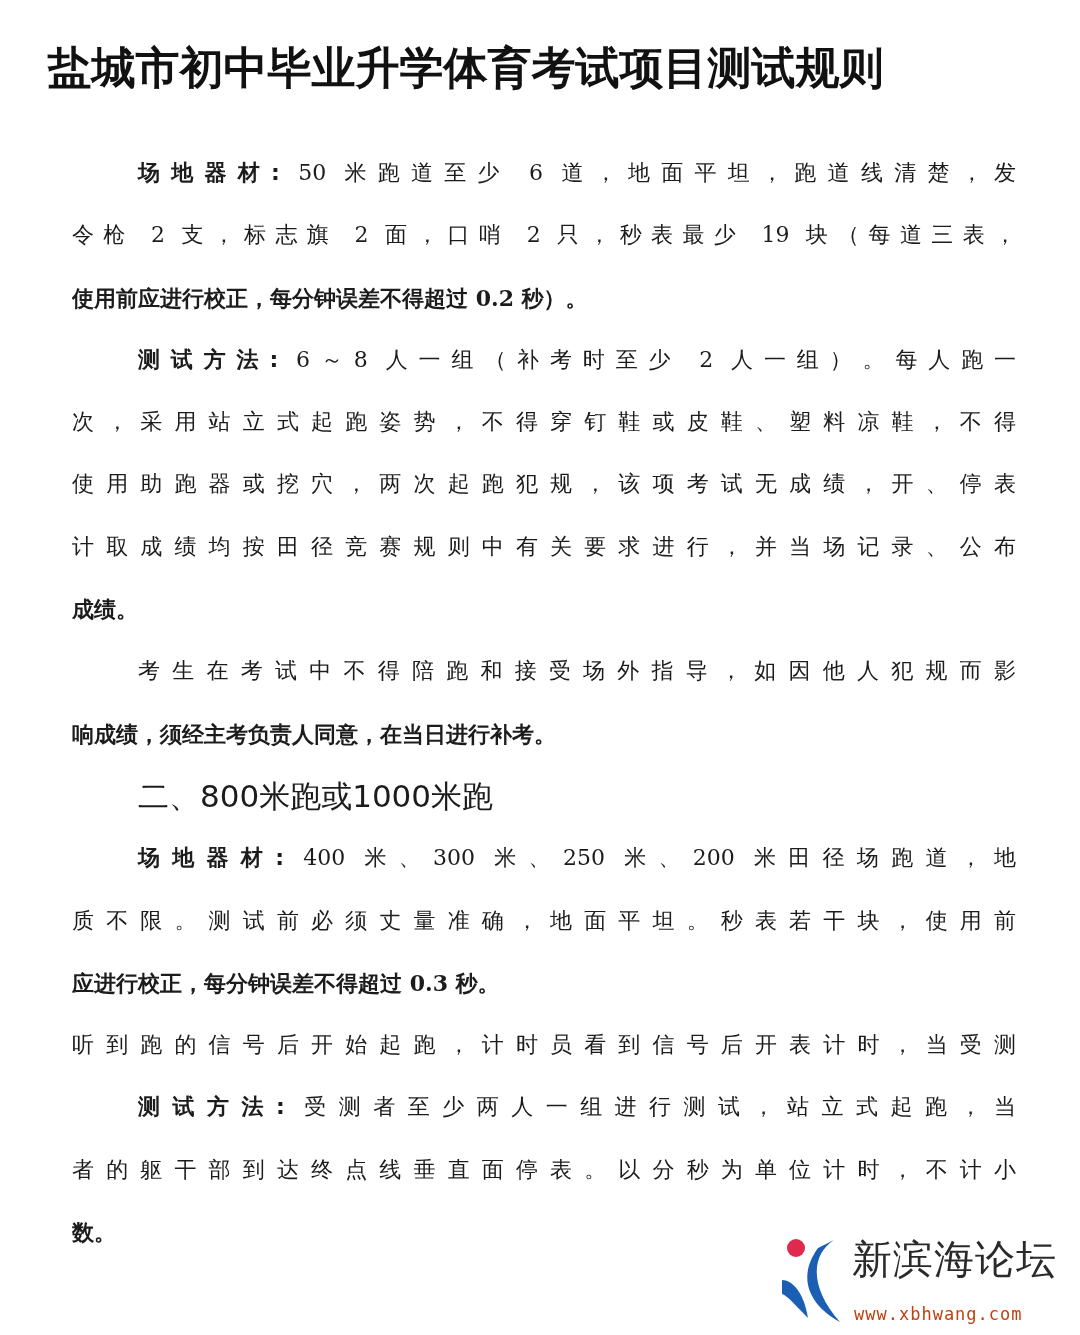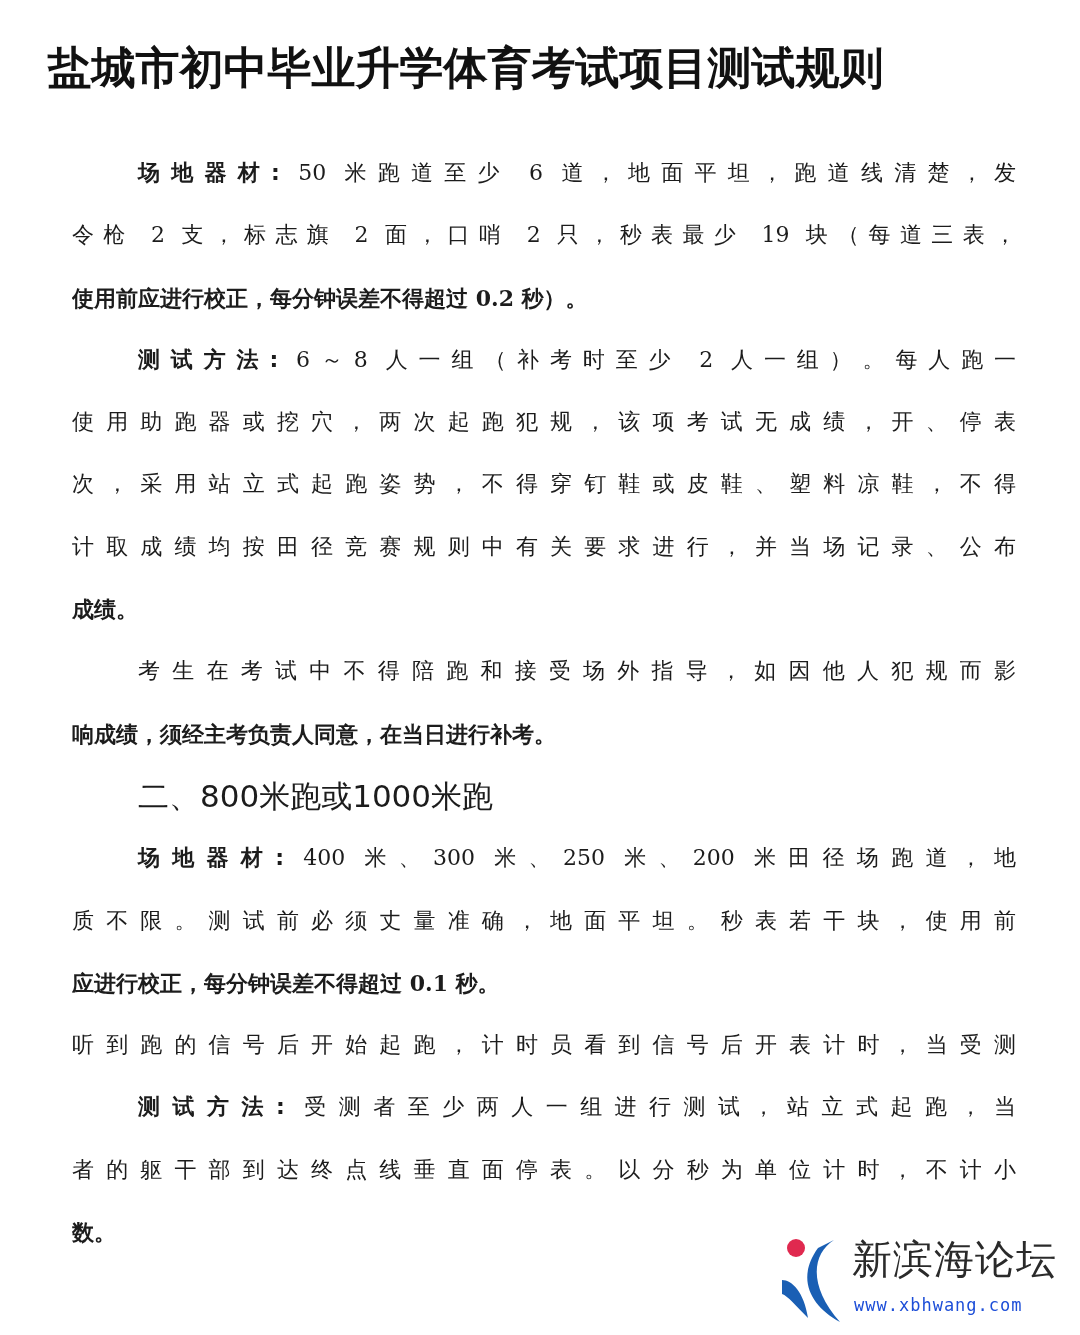--- a/index.html
+++ b/index.html
@@ -11,50 +11,50 @@
   .content { position: absolute; top: 142px; left: 72px; width: 944px; }
   .line { height: 62.3px; line-height: 62px; font-size: 22px; white-space: nowrap;
           text-align: justify; text-align-last: justify; overflow: hidden; }
   .line.last { text-align-last: left; font-weight: bold; }
   .indent { padding-left: 66px; }
   .heading { font-family: "DejaVu Sans", sans-serif; font-size: 31px; text-align-last: left; }
   .bold { font-family: "DejaVu Sans", sans-serif; font-weight: bold; }
   .logo { position: absolute; left: 782px; top: 1236px; width: 290px; height: 90px; }
   .logo-text { position: absolute; left: 70px; top: 0px; font-family: Liberation Mono, monospace;
                font-size: 40px; color: #2a2a2a; letter-spacing: 1px; line-height: 54px; background: rgba(255,255,255,0.85); }
-  .logo-url { position: absolute; left: 72px; top: 59px; font-family: "DejaVu Sans Mono", monospace;
-              font-size: 17px; color: #1d4ed8; letter-spacing: 1px; }
+  .logo-url { position: absolute; left: 72px; top: 68px; font-family: "DejaVu Sans Mono", monospace;
+              font-size: 17px; color: #c2410c; letter-spacing: 1px; }
   .logo-mark { position: absolute; left: 0; top: 0; width: 72px; height: 90px; }
 </style>
 </head>
 <body>
 
 <div class="title">盐城市初中毕业升学体育考试项目测试规则</div>
 
 <div class="content">
 
 
   <div class="line indent"><span class="bold">场地器材:</span><span> 50 米跑道至少 6 道，地面平坦，跑道线清楚，发</span></div>
   <div class="line">令枪 2 支，标志旗 2 面，口哨 2 只，秒表最少 19 块（每道三表，</div>
   <div class="line last">使用前应进行校正，每分钟误差不得超过 0.2 秒）。</div>
 
   <div class="line indent"><span class="bold">测试方法:</span><span> 6～8 人一组（补考时至少 2 人一组）。每人跑一</span></div>
+  <div class="line">次，采用站立式起跑姿势，不得穿钉鞋或皮鞋、塑料凉鞋，不得</div>
   <div class="line">使用助跑器或挖穴，两次起跑犯规，该项考试无成绩，开、停表</div>
-  <div class="line">次，采用站立式起跑姿势，不得穿钉鞋或皮鞋、塑料凉鞋，不得</div>
   <div class="line">计取成绩均按田径竞赛规则中有关要求进行，并当场记录、公布</div>
   <div class="line last">成绩。</div>
 
   <div class="line indent">考生在考试中不得陪跑和接受场外指导，如因他人犯规而影</div>
   <div class="line last">响成绩，须经主考负责人同意，在当日进行补考。</div>
 
   <div class="line heading indent">二、800米跑或1000米跑</div>
 
   <div class="line indent"><span class="bold">场地器材:</span><span> 400 米、300 米、250 米、200 米田径场跑道，地</span></div>
   <div class="line">质不限。测试前必须丈量准确，地面平坦。秒表若干块，使用前</div>
-  <div class="line last">应进行校正，每分钟误差不得超过 0.1 秒。</div>
+  <div class="line last">应进行校正，每分钟误差不得超过 0.3 秒。</div>
 
   <div class="line">听到跑的信号后开始起跑，计时员看到信号后开表计时，当受测</div>
   <div class="line indent"><span class="bold">测试方法:</span><span> 受测者至少两人一组进行测试，站立式起跑，当</span></div>
   <div class="line">者的躯干部到达终点线垂直面停表。以分秒为单位计时，不计小</div>
   <div class="line last">数。</div>
 </div>
 
 <div class="logo">
   <svg class="logo-mark" viewBox="0 0 72 90">
     <circle cx="14" cy="12" r="9" fill="#e0294f"></circle>

